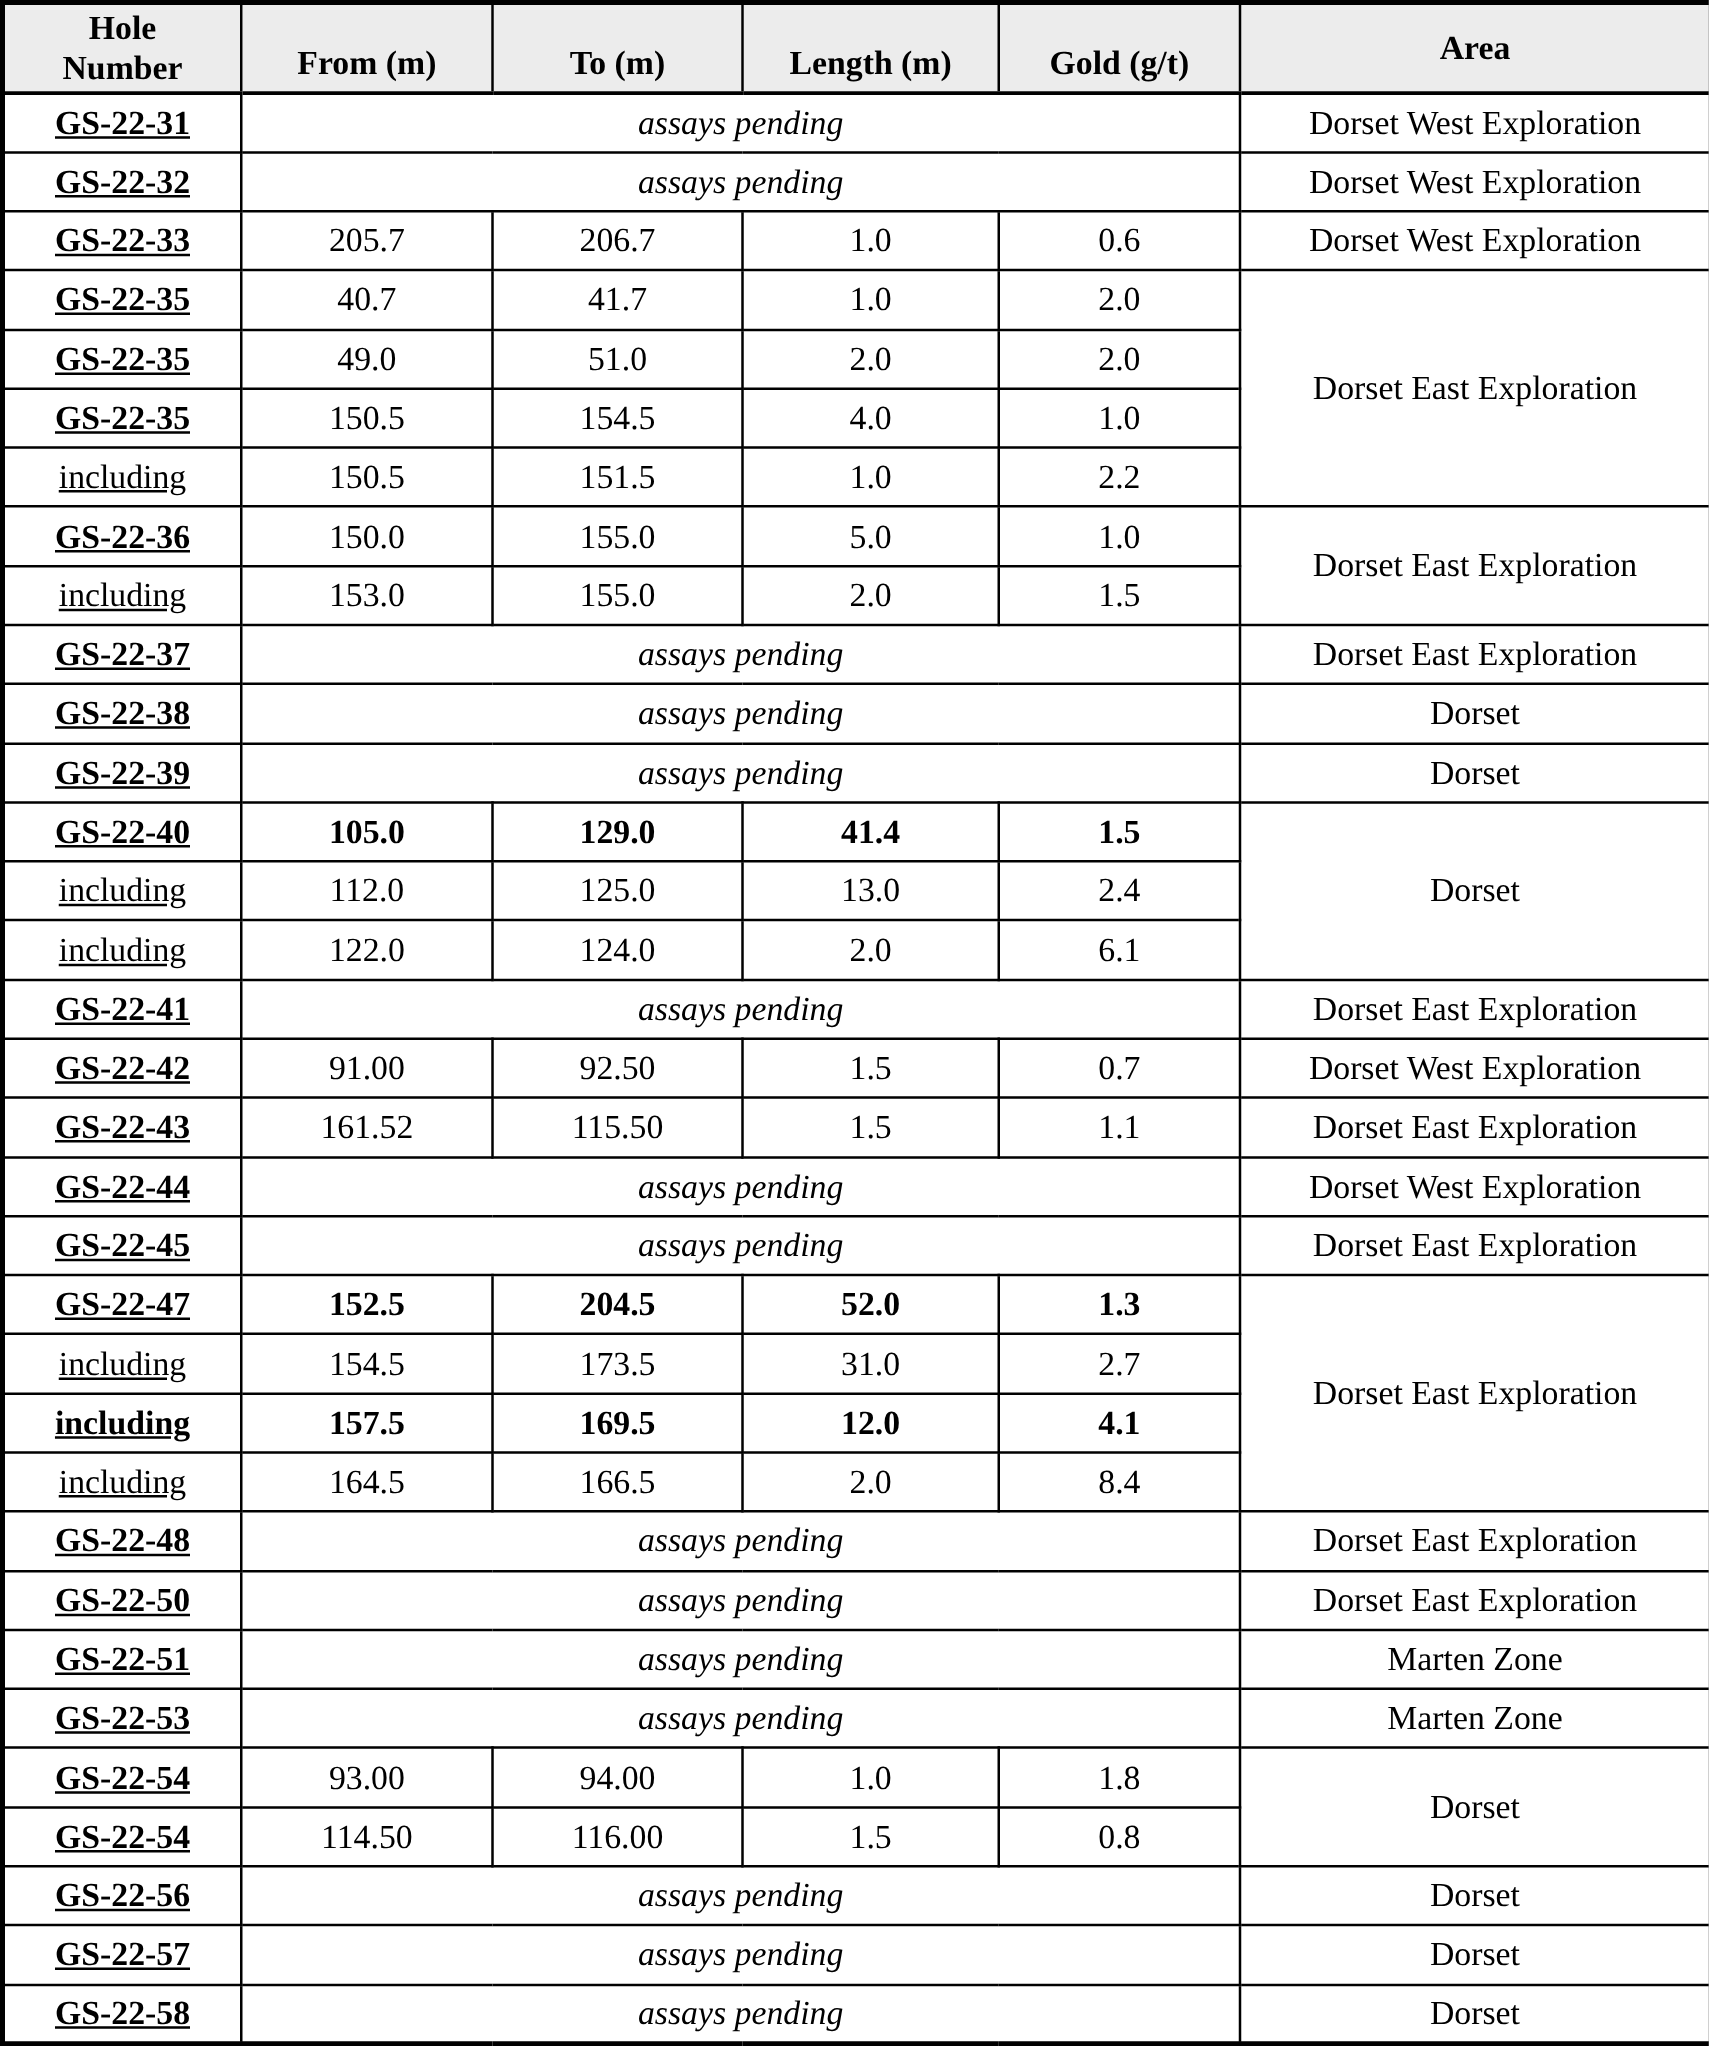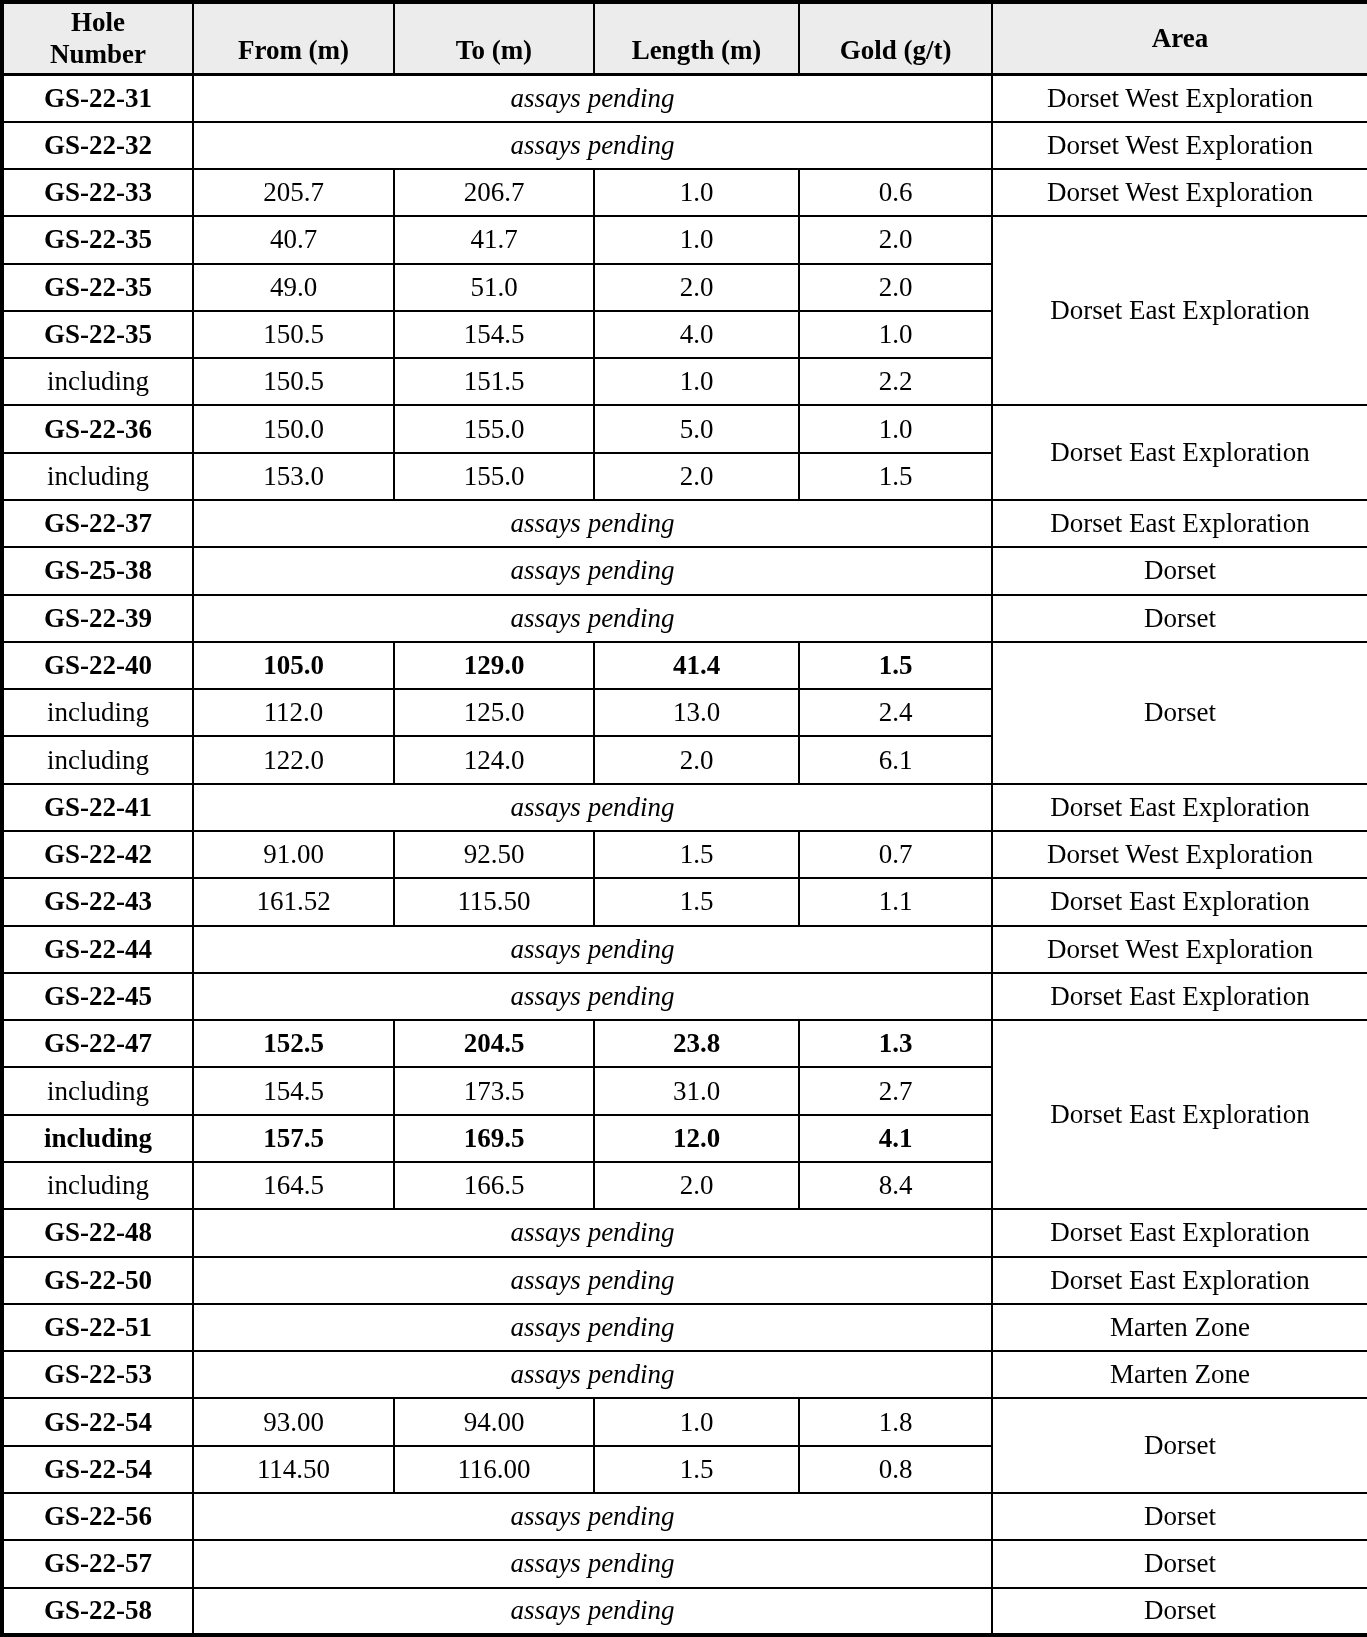--- a/index.html
+++ b/index.html
@@ -19,21 +19,21 @@
   thead th{
     background:#ececec;
     font-weight:bold;
     height:62px;
     white-space:pre-line;
     border-bottom:3px solid #000;
     line-height:1.15;
   }
   thead th.th-low{vertical-align:bottom;padding-bottom:7px;}
   tbody tr{height:47px;background:#ffffff;}
-  td.hole{font-weight:normal;}
+  td.hole{font-weight:normal;text-decoration:underline;}
   td.b{font-weight:bold;}
   td.pending{font-style:italic;}
 </style>
 </head>
 <body>
 
 <table>
   <colgroup>
     <col style="width:191px">
     <col style="width:201px">
@@ -115,21 +115,21 @@
         <td>155.0</td>
         <td>2.0</td>
         <td>1.5</td>
       </tr>
       <tr>
         <td class="hole b">GS-22-37</td>
         <td colspan="4" class="pending">assays pending</td>
         <td rowspan="1">Dorset East Exploration</td>
       </tr>
       <tr>
-        <td class="hole b">GS-25-38</td>
+        <td class="hole b">GS-22-38</td>
         <td colspan="4" class="pending">assays pending</td>
         <td rowspan="1">Dorset</td>
       </tr>
       <tr>
         <td class="hole b">GS-22-39</td>
         <td colspan="4" class="pending">assays pending</td>
         <td rowspan="1">Dorset</td>
       </tr>
       <tr>
         <td class="hole b">GS-22-40</td>
@@ -181,21 +181,21 @@
       </tr>
       <tr>
         <td class="hole b">GS-22-45</td>
         <td colspan="4" class="pending">assays pending</td>
         <td rowspan="1">Dorset East Exploration</td>
       </tr>
       <tr>
         <td class="hole b">GS-22-47</td>
         <td class="b">152.5</td>
         <td class="b">204.5</td>
-        <td class="b">23.8</td>
+        <td class="b">52.0</td>
         <td class="b">1.3</td>
         <td rowspan="4">Dorset East Exploration</td>
       </tr>
       <tr>
         <td class="hole">including</td>
         <td>154.5</td>
         <td>173.5</td>
         <td>31.0</td>
         <td>2.7</td>
       </tr>

